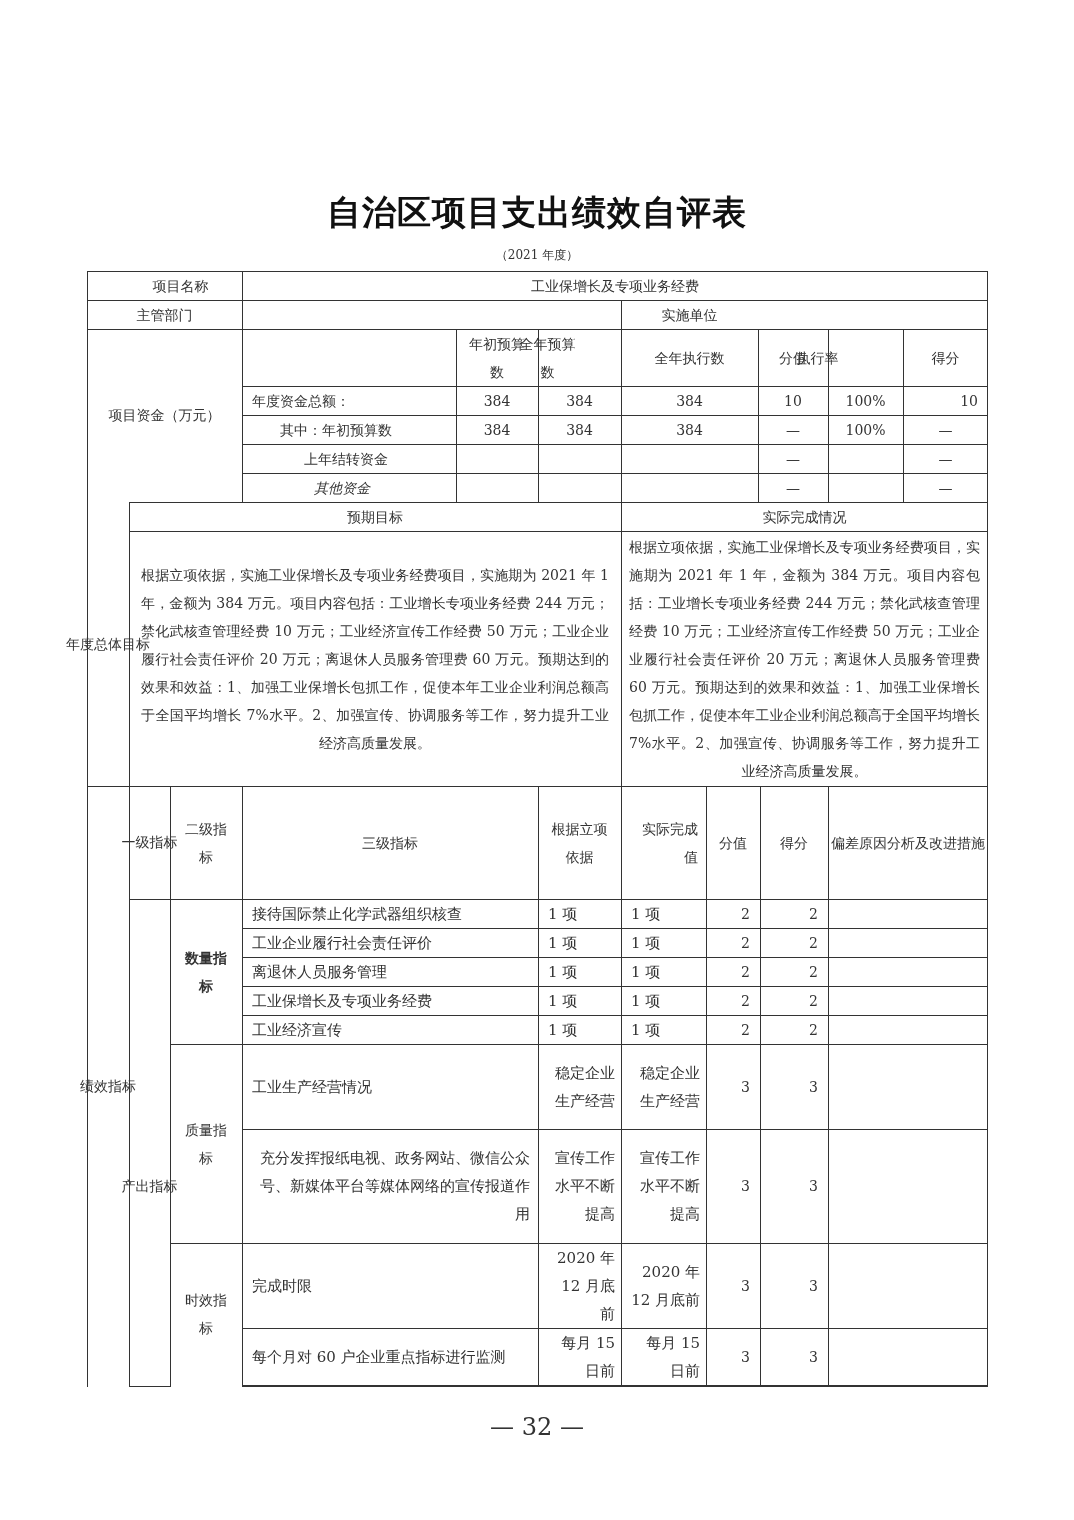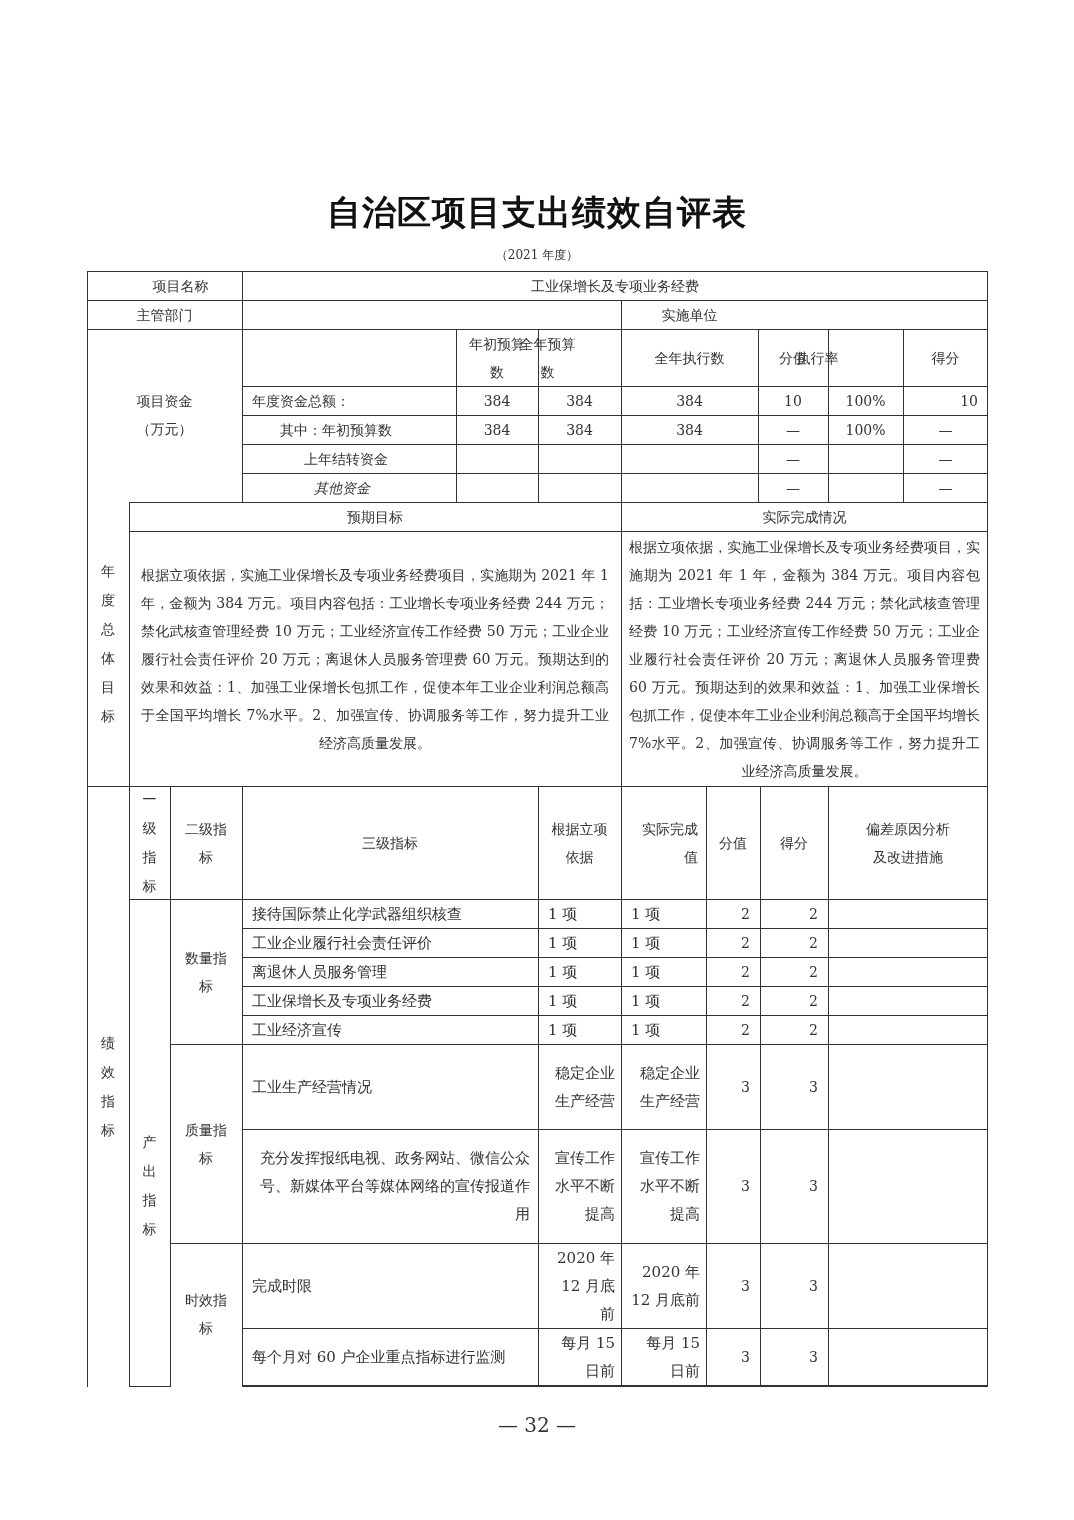--- a/index.html
+++ b/index.html
@@ -1,26 +1,26 @@
 <!DOCTYPE html>
 <html><head>
 <meta charset="utf-8">
 <style>
   html, body { margin:0; padding:0; background:#ffffff; }
   body { width:1074px; height:1520px; position:relative; font-family:"DejaVu Serif","Liberation Serif",serif; color:#222; overflow:hidden; }
   .title { position:absolute; top:190px; left:0; width:1074px; text-align:center; font-size:34px; font-weight:bold; letter-spacing:1px; color:#111; }
   .subtitle { position:absolute; top:247px; left:0; width:1074px; text-align:center; font-size:12px; color:#333; }
-  .page-num { position:absolute; top:1413px; left:0; width:1074px; text-align:center; font-size:20px; color:#333; }
+  .page-num { position:absolute; top:1413px; left:0; width:1074px; text-align:center; font-size:24px; color:#333; }
   .cell { position:absolute; box-sizing:border-box; display:flex; align-items:center; justify-content:center; text-align:center; font-size:14px; line-height:28px; color:#333; }
   .line { position:absolute; background:#333; }
   .h { height:1px; }
   .v { width:1px; }
   .left { justify-content:flex-start; text-align:right; padding-left:10px; }
   .right { justify-content:flex-end; text-align:right; padding-right:10px; }
-  .vert { flex-direction:column; line-height:29px; }
+  .vert { flex-direction:row; line-height:29px; }
   .para { font-size:14px; line-height:28px; text-align:justify; padding:0 10px; text-align-last:center; }
   .wrap { white-space:normal; }
 </style>
 </head>
 <body>
 
 <div class="title">自治区项目支出绩效自评表</div>
 <div class="subtitle">（2021 年度）</div>
 
 <div id="table">
@@ -185,21 +185,21 @@
       <div class="cell wrap right" style="left: 760px; top: 986px; width: 68px; height: 29px;">2</div>
       <div class="cell wrap" style="left: 828px; top: 986px; width: 160px; height: 29px;"></div>
       <div class="line h" style="left: 242px; top: 1015px; width: 746px;"></div>
       <div class="cell wrap left" style="left: 242px; top: 1015px; width: 296px; height: 29px; font-size: 15px; padding-right: 8px;">工业经济宣传</div>
       <div class="cell wrap left" style="left: 538px; top: 1015px; width: 83px; height: 29px; padding-right: 6px; font-size: 15px;">1 项</div>
       <div class="cell wrap left" style="left: 621px; top: 1015px; width: 85px; height: 29px; padding-right: 6px; font-size: 15px;">1 项</div>
       <div class="cell wrap right" style="left: 706px; top: 1015px; width: 54px; height: 29px;">2</div>
       <div class="cell wrap right" style="left: 760px; top: 1015px; width: 68px; height: 29px;">2</div>
       <div class="cell wrap" style="left: 828px; top: 1015px; width: 160px; height: 29px;"></div>
       <div class="line h" style="left: 242px; top: 1044px; width: 746px;"></div>
-      <div class="cell wrap" style="left: 170px; top: 899px; width: 72px; height: 145px; padding: 0px 12px;">数量指标</div>
+      <div class="cell wrap" style="left: 170px; top: 899px; width: 72px; height: 145px; padding: 0px 12px; font-weight: bold;">数量指标</div>
       <div class="line h" style="left: 170px; top: 1044px; width: 72px;"></div>
       <div class="cell wrap left" style="left: 242px; top: 1044px; width: 296px; height: 85px; font-size: 15px; padding-right: 8px;">工业生产经营情况</div>
       <div class="cell wrap left" style="left: 538px; top: 1044px; width: 83px; height: 85px; padding-right: 6px; font-size: 15px;">稳定企业生产经营</div>
       <div class="cell wrap left" style="left: 621px; top: 1044px; width: 85px; height: 85px; padding-right: 6px; font-size: 15px;">稳定企业生产经营</div>
       <div class="cell wrap right" style="left: 706px; top: 1044px; width: 54px; height: 85px;">3</div>
       <div class="cell wrap right" style="left: 760px; top: 1044px; width: 68px; height: 85px;">3</div>
       <div class="cell wrap" style="left: 828px; top: 1044px; width: 160px; height: 85px;"></div>
       <div class="line h" style="left: 242px; top: 1129px; width: 746px;"></div>
       <div class="cell wrap left" style="left: 242px; top: 1129px; width: 296px; height: 114px; font-size: 15px; padding-right: 8px;">充分发挥报纸电视、政务网站、微信公众号、新媒体平台等媒体网络的宣传报道作用</div>
       <div class="cell wrap left" style="left: 538px; top: 1129px; width: 83px; height: 114px; padding-right: 6px; font-size: 15px;">宣传工作水平不断提高</div>

